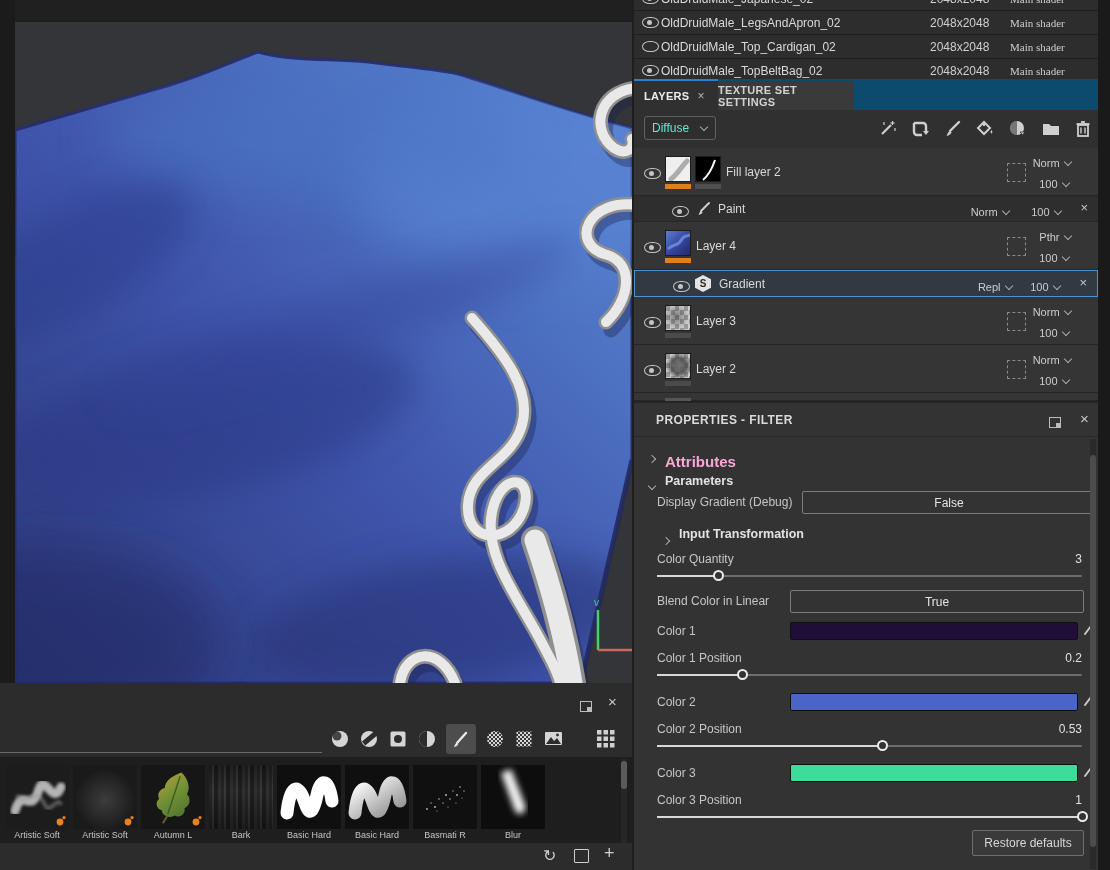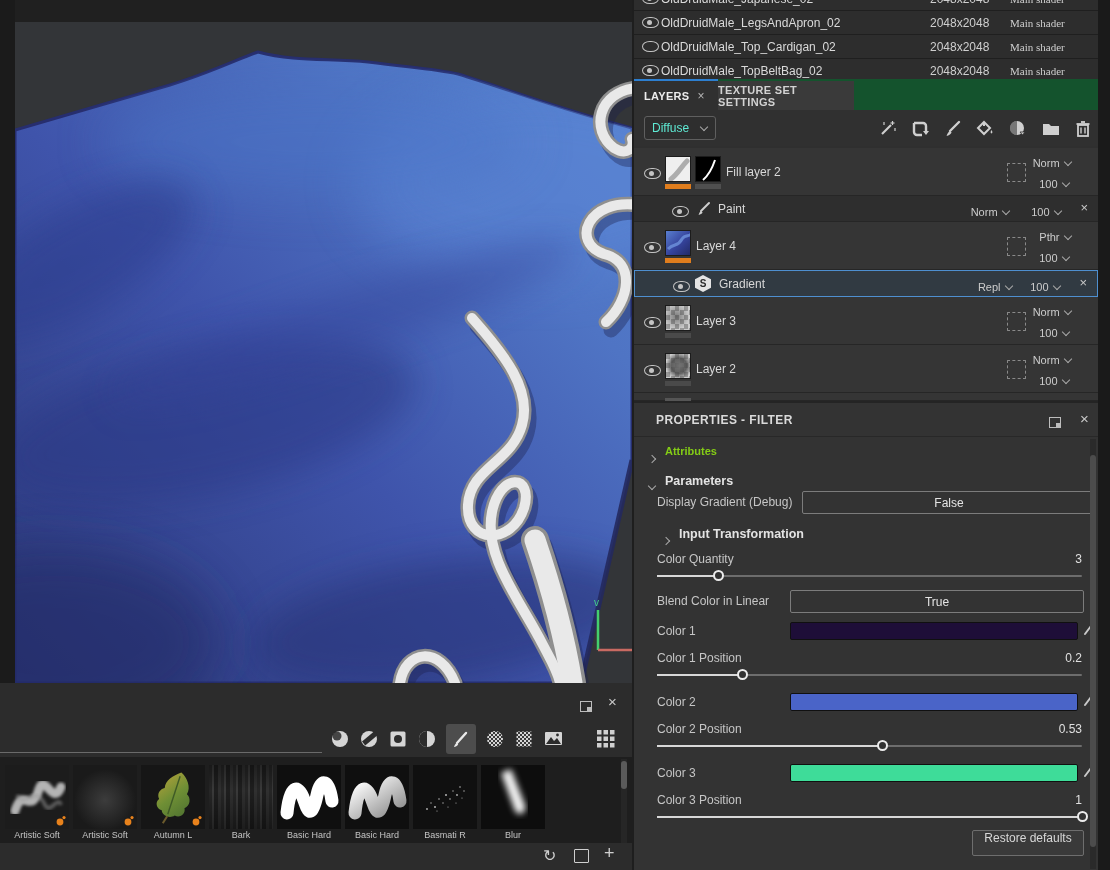--- a/index.html
+++ b/index.html
@@ -370,21 +370,21 @@
         <span class="shader">Main shader</span>
       </div>
       <div class="trow" style="top:59px;">
         <span class="eye open" style="position:absolute;left:8px;top:6px;"></span>
         <span class="name">OldDruidMale_TopBeltBag_02</span>
         <span class="res">2048x2048</span>
         <span class="shader">Main shader</span>
       </div>
     </div>
 
-    <div class="abs" style="left:0;top:79px;width:464px;height:31px;background:#14532d;">
+    <div class="abs" style="left:0;top:79px;width:464px;height:31px;background:#0c4a6e;">
       <div class="abs" style="left:0;top:0;width:84px;height:2px;background:#2d7fd0;"></div>
       <div class="abs" style="left:0;top:2px;width:84px;height:29px;background:#303030;display:flex;align-items:center;padding-left:10px;box-sizing:border-box;gap:8px;">
         <span style="font-size:11px;font-weight:bold;color:#ececec;letter-spacing:.3px;">LAYERS</span>
         <span style="font-size:12px;color:#b5b5b5;">×</span>
       </div>
       <div class="abs" style="left:84px;top:2px;width:136px;height:29px;background:#3a3a3a;display:flex;align-items:center;justify-content:center;">
         <span style="font-size:11px;font-weight:bold;color:#d2d2d2;letter-spacing:.3px;">TEXTURE SET SETTINGS</span>
       </div>
     </div>
 
@@ -562,21 +562,21 @@
     <div class="abs" style="left:0;top:401px;width:464px;height:469px;background:#333333;border-top:2px solid #242424;box-sizing:border-box;">
 
       <div class="abs" style="left:0;top:0;width:464px;height:33px;border-bottom:1px solid #282828;">
         <span class="abs bold" style="left:22px;top:10px;font-size:12px;color:#dadada;letter-spacing:.4px;">PROPERTIES - FILTER</span>
         <span class="floaticon abs" style="left:415px;top:11px;"></span>
         <span class="closex abs" style="left:446px;top:8px;">×</span>
       </div>
 
       <div class="abs" style="left:0;top:38px;width:450px;height:24px;">
         <span class="chev right abs" style="left:15px;top:8px;"></span>
-        <span class="abs bold" style="left:31px;top:4px;font-size:11px;color:#84cc16;">Attributes</span>
+        <span class="abs bold" style="left:31px;top:12px;font-size:15px;color:#f9a8d4;">Attributes</span>
       </div>
 
       <div class="abs" style="left:0;top:67px;width:450px;height:24px;">
         <span class="chev abs" style="left:14px;top:7px;"></span>
         <span class="abs bold" style="left:31px;top:4px;font-size:12.5px;color:#e3e3e3;">Parameters</span>
       </div>
 
       <span class="lbl abs" style="left:23px;top:92px;">Display Gradient (Debug)</span>
       <div class="valbtn" style="left:168px;top:88px;width:292px;">
         <span>False</span>
@@ -634,21 +634,21 @@
         <path d="M8,3 l3,3 l1.6,-1.6 a1.6,1.6 0 0 0 -3,-3 Z" fill="#c9c9c9"></path>
       </svg>
 
       <span class="lbl abs" style="left:23px;top:390px;">Color 3 Position</span>
       <span class="abs" style="left:388px;top:390px;width:60px;text-align:right;font-size:12px;color:#e0e0e0;">1</span>
       <div class="track" style="left:23px;top:413px;width:425px;">
         <div class="fill" style="width: 100%;"></div>
           <div class="handle" style="left: calc(100% - 5.5px);"></div>
       </div>
 
-      <div class="abs" style="left:338px;top:427px;width:110px;height:24px;border:1px solid #6e6e6e;border-radius:2px;background:#3a3a3a;display:flex;justify-content:center;">
+      <div class="abs" style="left:338px;top:427px;width:110px;height:24px;border:1px solid #6e6e6e;border-radius:2px;background:#3a3a3a;display:flex;align-items:center;justify-content:center;">
         <span style="font-size:12px;color:#d8d8d8;">Restore defaults</span>
       </div>
 
       <div class="abs" style="left:456px;top:36px;width:6px;height:430px;background:#2a2a2a;">
         <div class="abs" style="left:0;top:16px;width:6px;height:392px;background:#4c4c4c;border-radius:3px;"></div>
       </div>
     </div>
   </div>
 
   <div class="abs" style="left:1098px;top:0;width:12px;height:870px;background:#1a1a1a;"></div>

